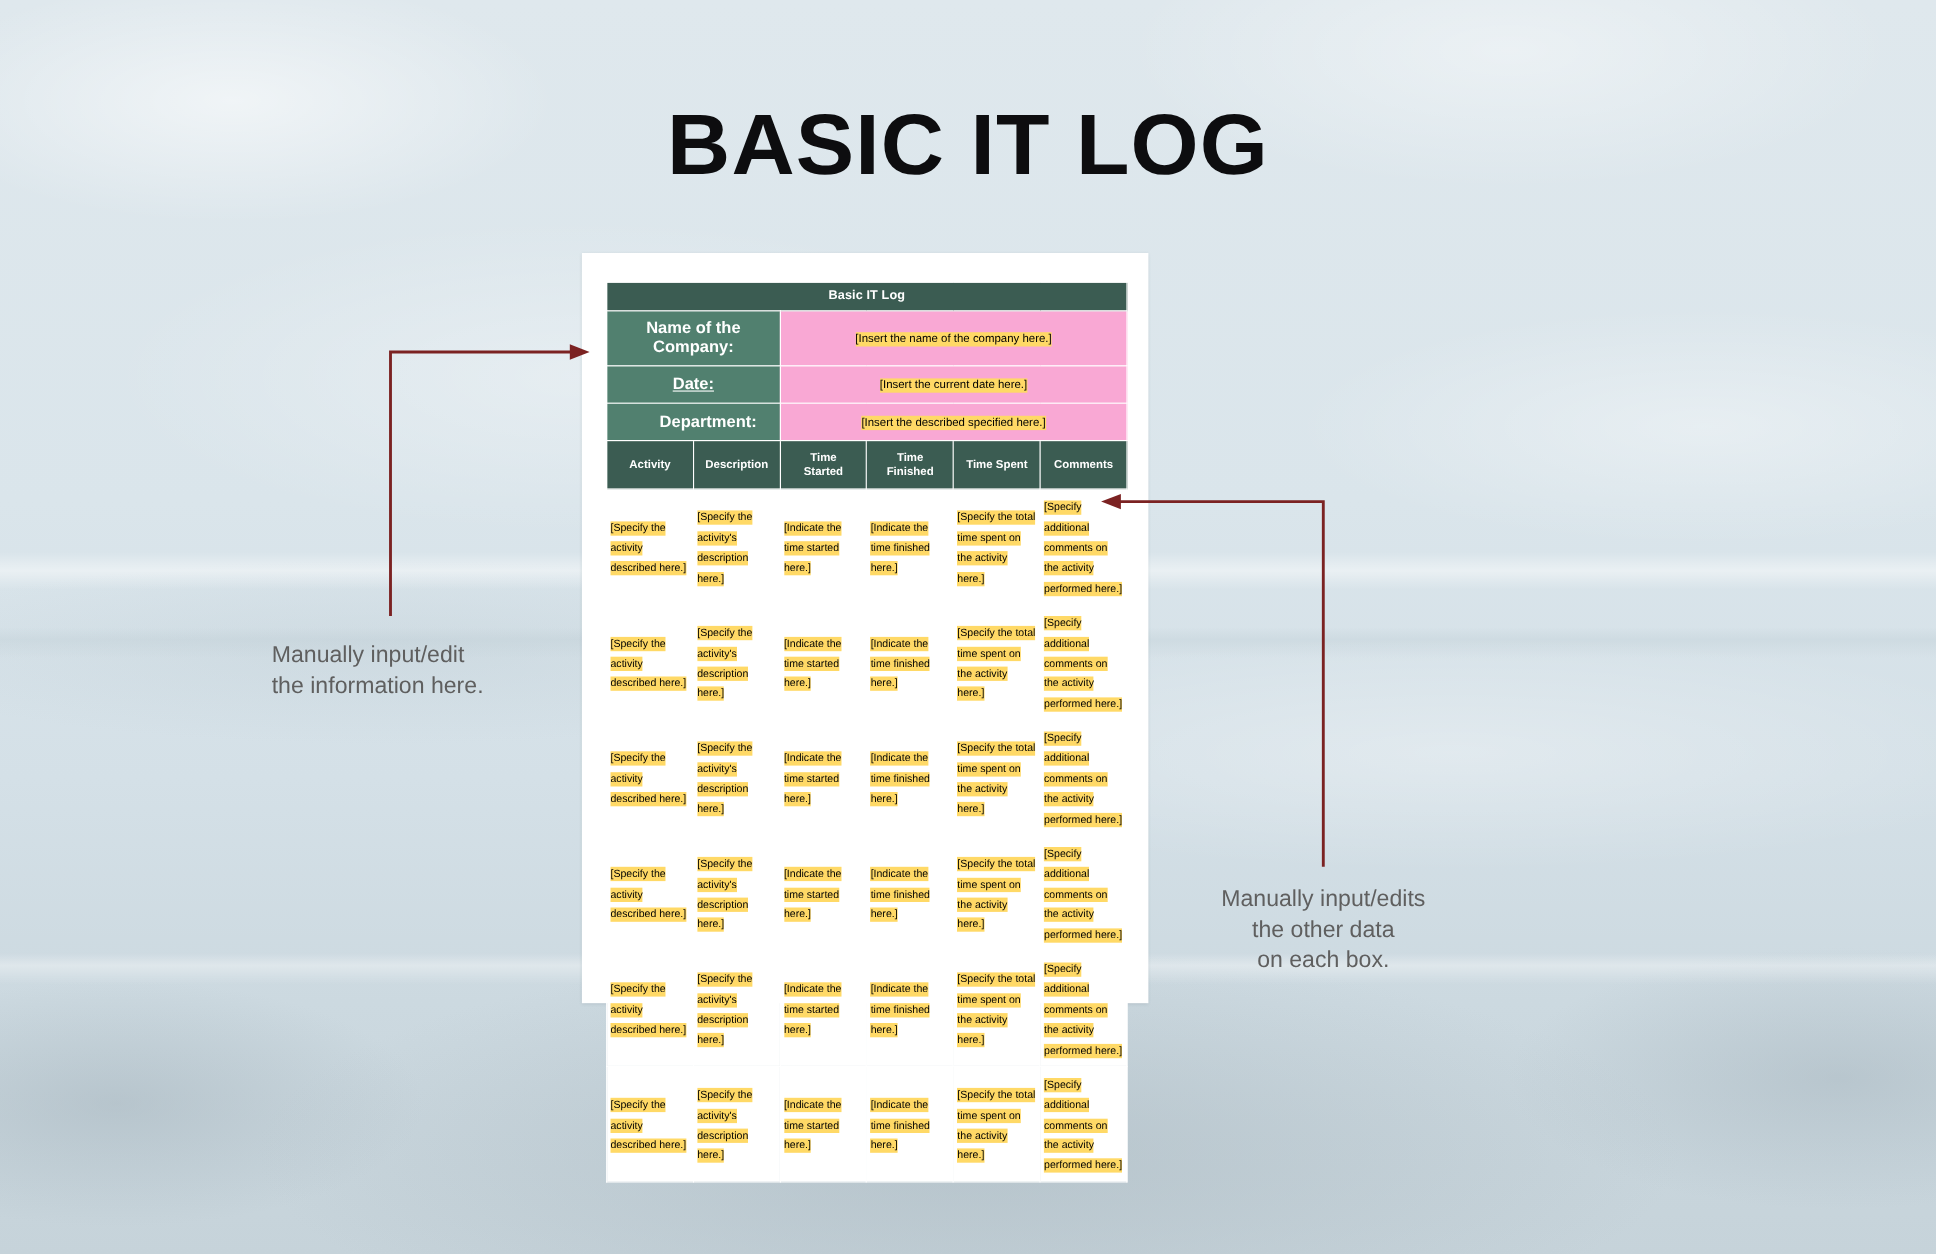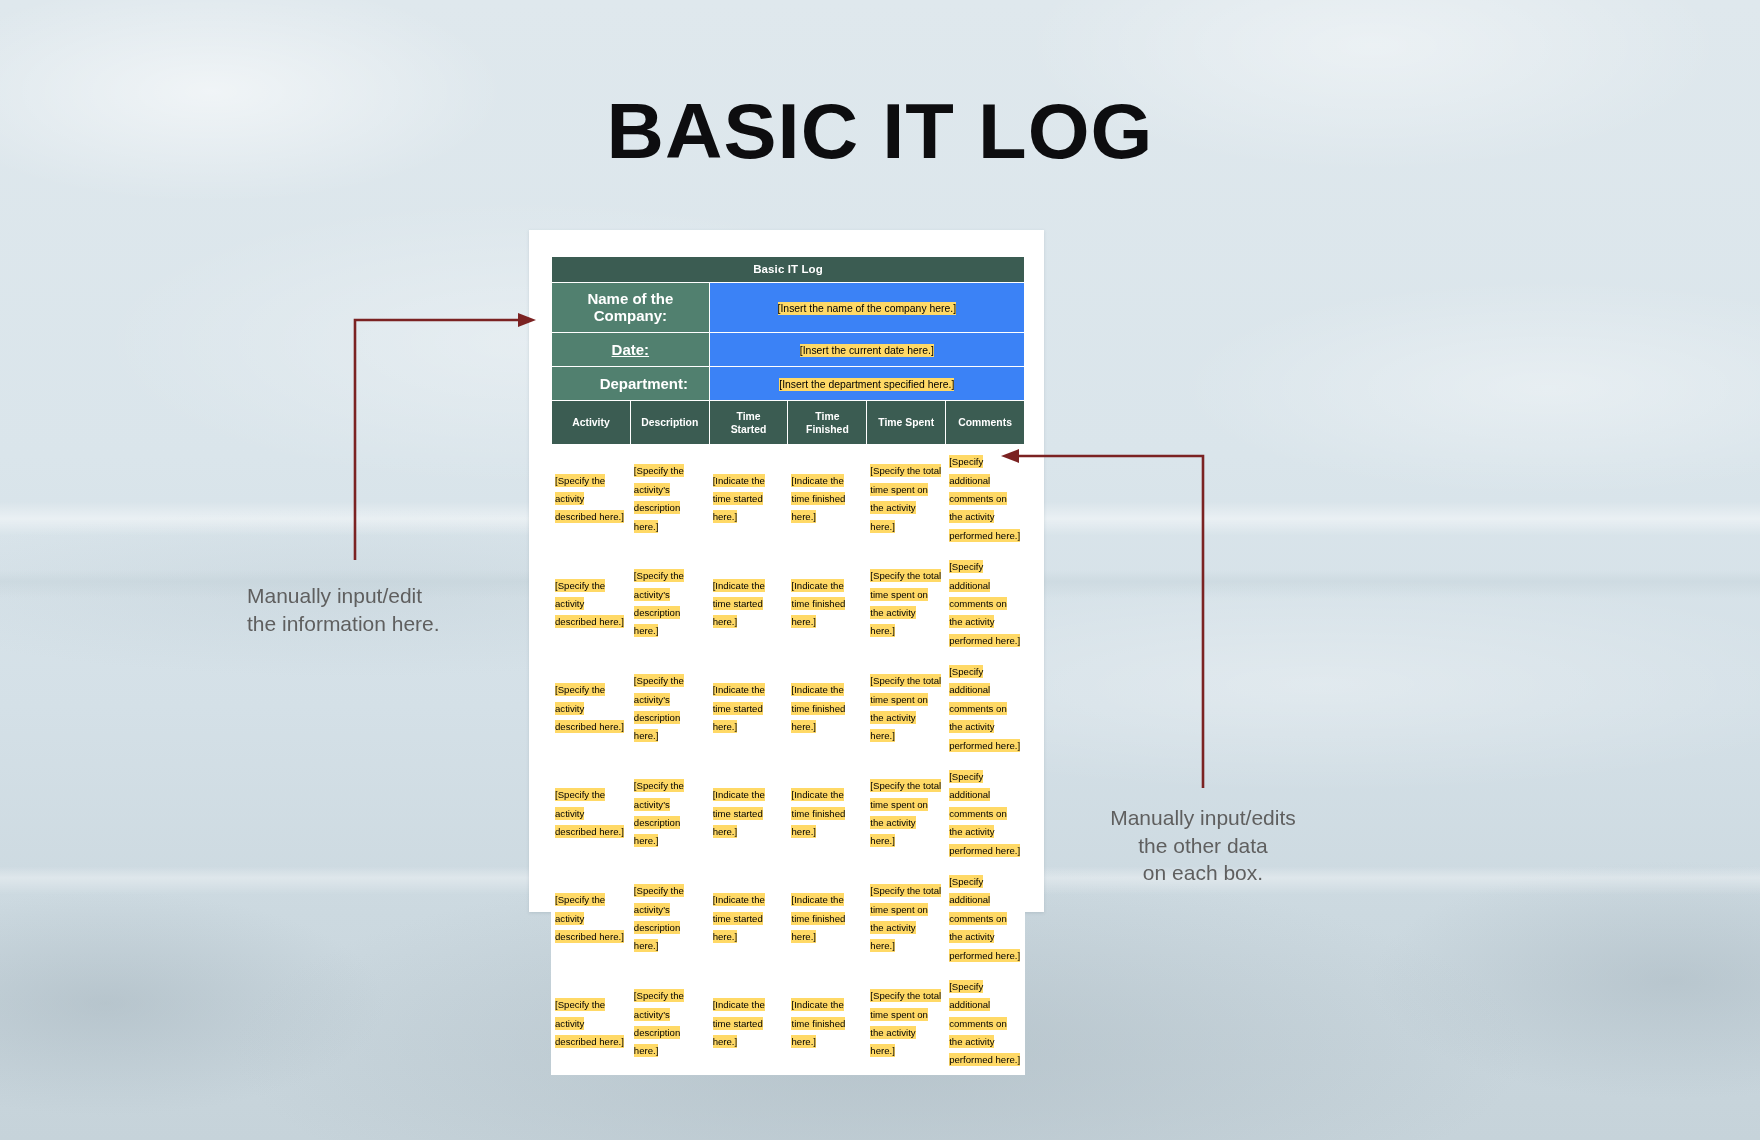--- a/index.html
+++ b/index.html
@@ -75,21 +75,21 @@
   }
   .info-label {
     background:#51806f;
     color:#ffffff;
     font-size:15px;
     font-weight:bold;
     text-align:center;
     padding:7px 0 8px;
   }
   .info-value {
-    background:#3b82f6;
+    background:#f9a8d4;
     text-align:center;
     padding:7px 0 8px;
     border:1px solid #d7d7d7;
   }
   .hl {
     background:#ffd966;
     color:#000000;
     font-size:10.4px;
     padding:1px 0;
     line-height:1.45;
@@ -146,21 +146,21 @@
         <tr>
           <td class="info-label" colspan="2" style="width: 17.4%;">Name of the Company:</td>
           <td class="info-value" colspan="4"><span class="hl">[Insert the name of the company here.]</span></td>
         </tr>
         <tr>
           <td class="info-label" colspan="2" style="width: 17.4%; text-decoration: underline;">Date:</td>
           <td class="info-value" colspan="4"><span class="hl">[Insert the current date here.]</span></td>
         </tr>
         <tr>
           <td class="info-label" colspan="2" style="width: 17.4%; padding-left: 27px;">Department:</td>
-          <td class="info-value" colspan="4"><span class="hl">[Insert the department specified here.]</span></td>
+          <td class="info-value" colspan="4"><span class="hl">[Insert the described specified here.]</span></td>
         </tr>
         <tr>
           <td class="col-head" style="width: 17.4%;">
             <div>Activity</div>
           </td>
           <td class="col-head" style="width: 17.4%;">
             <div>Description</div>
           </td>
           <td class="col-head" style="width: 13.2%;">
             <div>Time</div>

